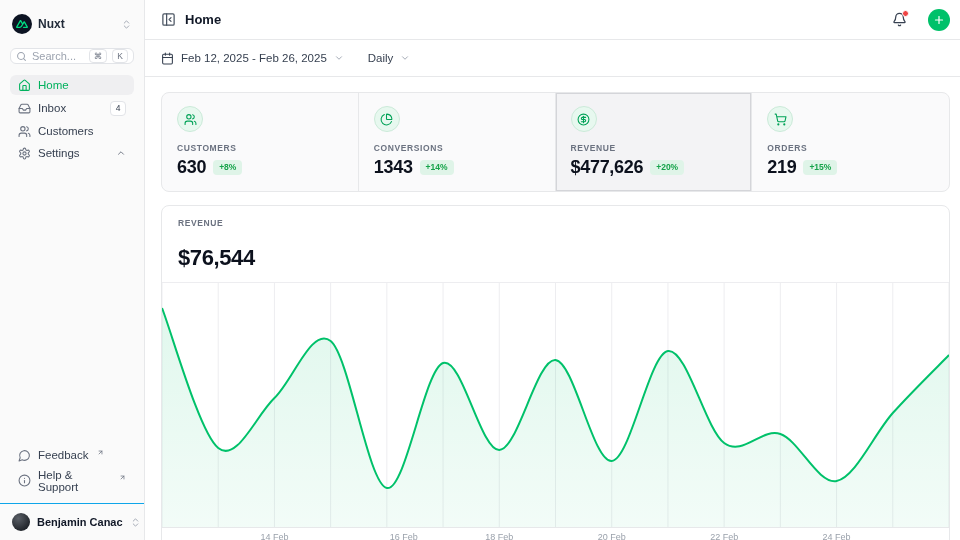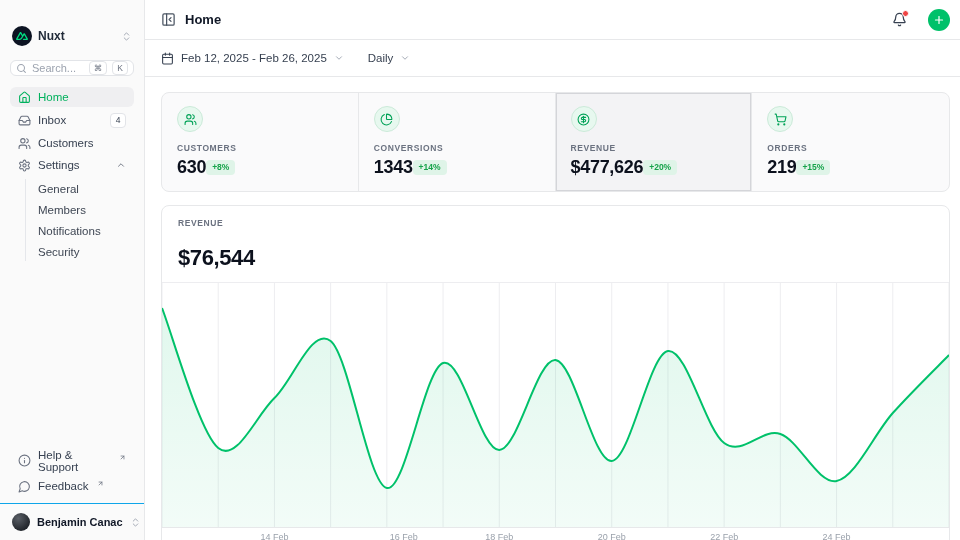--- a/index.html
+++ b/index.html
@@ -8,21 +8,21 @@
     font-family:"Liberation Sans", sans-serif;
     background:#ffffff; color:#374151;
     display:flex; font-size:11.5px;
   }
   svg { display:block; }
   .icon { display:inline-flex; align-items:center; justify-content:center; flex:none; }
 
   
   .sidebar { width:145px; min-width:145px; background:#fafafa; border-right:1px solid #e7e8ea;
              display:flex; flex-direction:column; }
-  .sidebar-top { padding:24px 10px 0; }
+  .sidebar-top { padding:12px 10px 0; }
   .brand-row { display:flex; align-items:center; gap:6px; padding:2px 2px; border-radius:6px; cursor:pointer; }
   .brand-logo { width:20px; height:20px; border-radius:50%; background:#0c1322;
                 display:flex; align-items:center; justify-content:center; }
   .brand-name { font-size:12px; font-weight:700; color:#1f2937; flex:1; }
   .muted-ic { color:#9ca3af; }
 
   .search-box { margin:12px 0 11px; height:16px; background:#fff; border:1px solid #e2e4e8;
                 border-radius:6px; display:flex; align-items:center; gap:5px; padding:0 5px; }
   .search-box input { border:0; outline:0; background:transparent; font-size:11px; color:#374151;
                       width:100%; min-width:0; font-family:inherit; }
@@ -71,21 +71,21 @@
   .content { padding:15px 10px 0 16px; display:flex; flex-direction:column; gap:13px; }
 
   .stats { display:grid; grid-template-columns:repeat(4,1fr); border:1px solid #e7e8ea;
            border-radius:8px; background:#fafafb; overflow:hidden; }
   .stat { padding:13px 15px; border-right:1px solid #e7e8ea; cursor:pointer; }
   .stat:last-child { border-right:0; }
   .stat.selected { background:#f3f3f5; box-shadow:inset 0 0 0 1px #d4d5d9; }
   .stat-icon { width:26px; height:26px; border-radius:50%; background:#e7f8ef; border:1px solid #cbead9;
                color:#00a257; display:flex; align-items:center; justify-content:center; }
   .stat-label { margin-top:11px; font-size:8.5px; letter-spacing:0.6px; color:#6b7280; font-weight:600; }
-  .stat-value-row { display:flex; align-items:center; margin-top:4px; }
+  .stat-value-row { display:flex; align-items:center; gap:7px; margin-top:4px; }
   .stat-value { font-size:18px; font-weight:700; color:#0c111d; letter-spacing:-0.3px; }
   .delta-badge { font-size:8.5px; font-weight:700; color:#16a34a; background:#dff4e8;
                  border-radius:4px; padding:2.5px 6px; line-height:1.2; }
 
   .chart-card { border:1px solid #e7e8ea; border-radius:8px; background:#fff; }
   .chart-header { padding:12px 16px 11px; }
   .chart-label { font-size:8.5px; letter-spacing:0.6px; color:#6b7280; font-weight:600; }
   .chart-value { font-size:22px; font-weight:700; color:#0c111d; margin-top:17px; letter-spacing:-0.4px; }
   .plot-wrap { border-top:1px solid #ededf0; border-bottom:1px solid #e7e8ea; }
   .x-labels { position:relative; height:19px; }
@@ -162,61 +162,47 @@
               <circle cx="12" cy="12" r="3"></circle>
             </svg>
         </span>
         <span>Settings</span>
         <span class="icon muted-ic" style="margin-left:auto">
           <svg width="10" height="10" viewBox="0 0 24 24" fill="none" stroke="currentColor" stroke-width="2.2" stroke-linecap="round" stroke-linejoin="round">
               <path d="m18 15-6-6-6 6"></path>
             </svg>
         </span>
       </div>
-      <div class="subnav">
-        <div class="nav-item">
-          <span>General</span>
-        </div>
-        <div class="nav-item">
-          <span>Members</span>
-        </div>
-        <div class="nav-item">
-          <span>Notifications</span>
-        </div>
-        <div class="nav-item">
-          <span>Security</span>
-        </div>
-      </div>
     </nav>
   </div>
 
   <div class="sidebar-footer">
+    <div class="nav-item">
+      <span class="icon">
+        <svg width="13" height="13" viewBox="0 0 24 24" fill="none" stroke="currentColor" stroke-width="2" stroke-linecap="round" stroke-linejoin="round">
+            <path d="M7.9 20A9 9 0 1 0 4 16.1L2 22Z"></path>
+          </svg>
+      </span>
+      <span>Feedback</span>
+      <span class="ext-arrow icon">
+        <svg width="7" height="7" viewBox="0 0 24 24" fill="none" stroke="currentColor" stroke-width="2.6" stroke-linecap="round" stroke-linejoin="round">
+            <path d="M7 7h10v10"></path>
+            <path d="M7 17 17 7"></path>
+          </svg>
+      </span>
+    </div>
     <div class="nav-item">
       <span class="icon">
         <svg width="13" height="13" viewBox="0 0 24 24" fill="none" stroke="currentColor" stroke-width="2" stroke-linecap="round" stroke-linejoin="round">
             <circle cx="12" cy="12" r="10"></circle>
             <path d="M12 16v-4"></path>
             <path d="M12 8h.01"></path>
           </svg>
       </span>
       <span>Help &amp; Support</span>
-      <span class="ext-arrow icon">
-        <svg width="7" height="7" viewBox="0 0 24 24" fill="none" stroke="currentColor" stroke-width="2.6" stroke-linecap="round" stroke-linejoin="round">
-            <path d="M7 7h10v10"></path>
-            <path d="M7 17 17 7"></path>
-          </svg>
-      </span>
-    </div>
-    <div class="nav-item">
-      <span class="icon">
-        <svg width="13" height="13" viewBox="0 0 24 24" fill="none" stroke="currentColor" stroke-width="2" stroke-linecap="round" stroke-linejoin="round">
-            <path d="M7.9 20A9 9 0 1 0 4 16.1L2 22Z"></path>
-          </svg>
-      </span>
-      <span>Feedback</span>
       <span class="ext-arrow icon">
         <svg width="7" height="7" viewBox="0 0 24 24" fill="none" stroke="currentColor" stroke-width="2.6" stroke-linecap="round" stroke-linejoin="round">
             <path d="M7 7h10v10"></path>
             <path d="M7 17 17 7"></path>
           </svg>
       </span>
     </div>
   </div>
 
   <div class="user-section">

